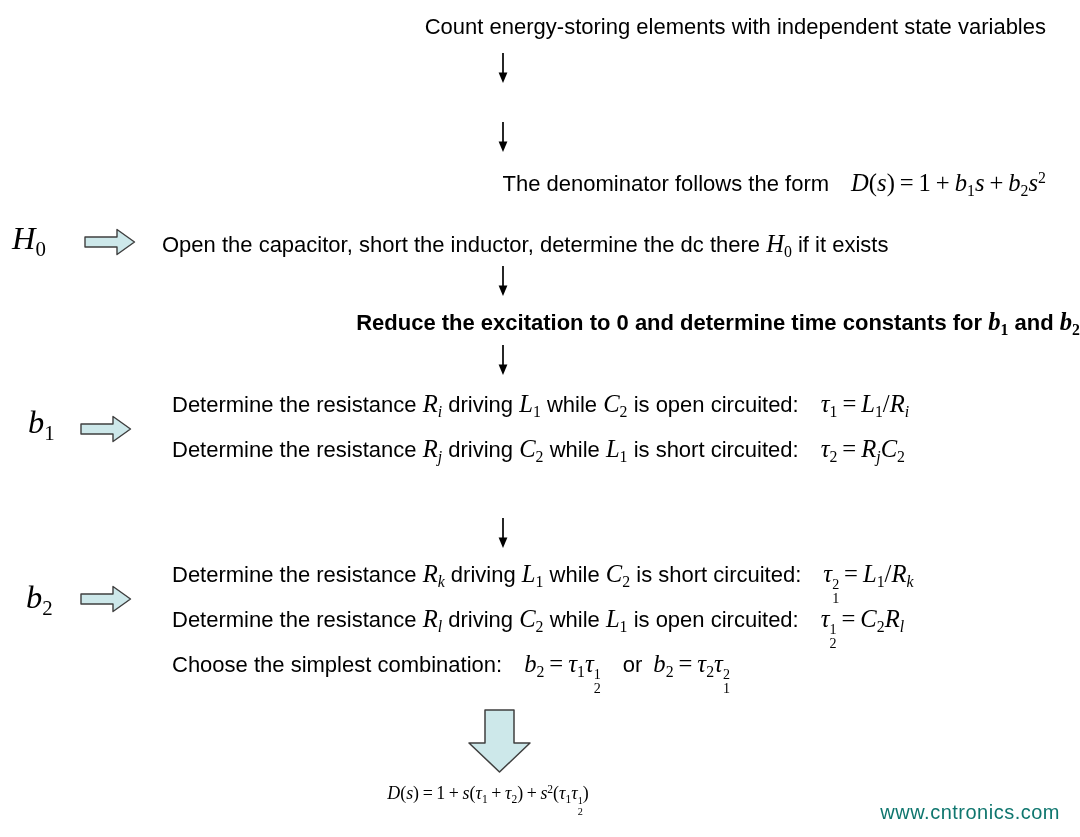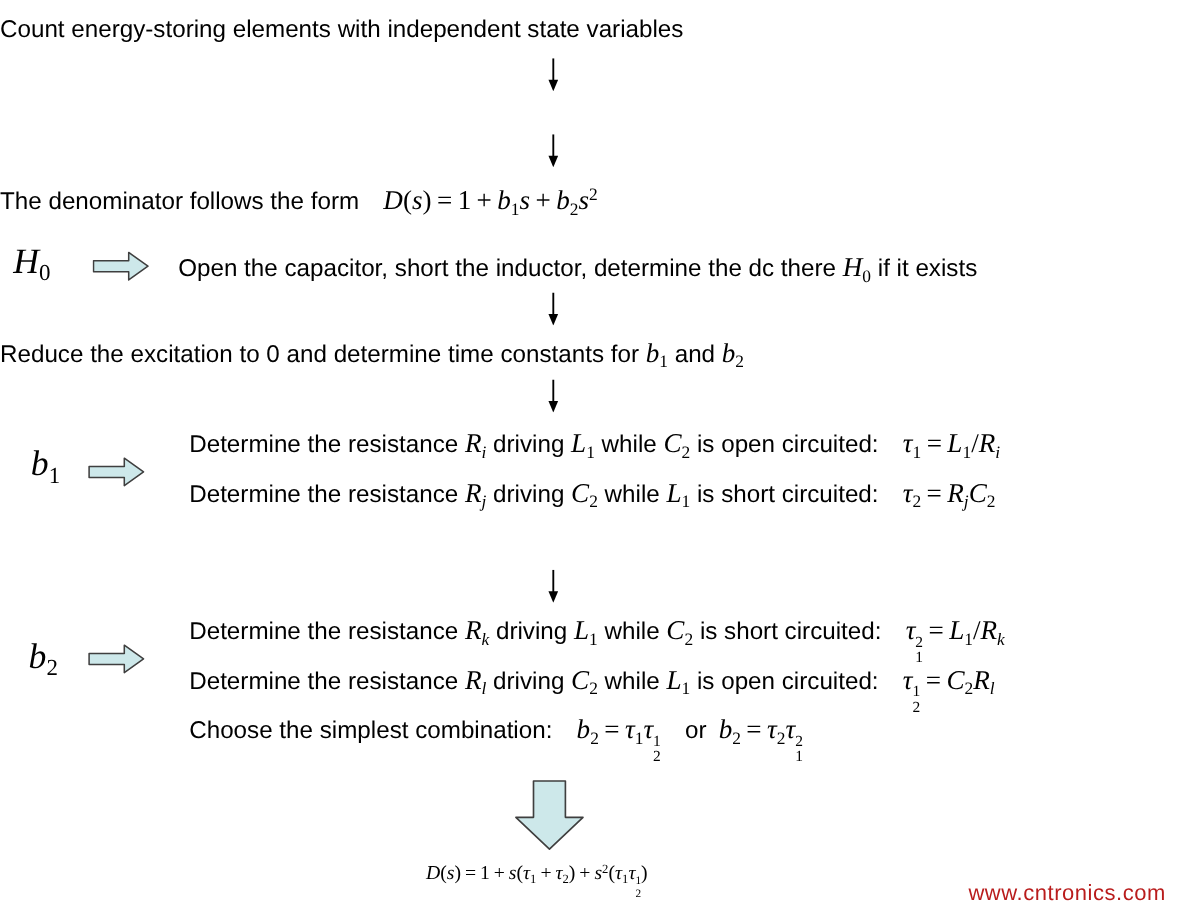--- a/index.html
+++ b/index.html
@@ -1,39 +1,39 @@
 <!DOCTYPE html>
 <html><head>
 <meta charset="utf-8">
 <style>
   html,body{margin:0;padding:0;background:#ffffff;}
   .page{position:relative;width:1080px;height:837px;background:#ffffff;
         font-family:"Liberation Sans",sans-serif;color:#000;overflow:hidden;}
   .row{position:absolute;white-space:nowrap;font-size:22px;line-height:30px;}
-  .center{left:0;width:1046px;text-align:left;}
-  .centerfull{left:0;width:1080px;text-align:left;}
+  .center{left:0;width:1046px;text-align:right;}
+  .centerfull{left:0;width:1080px;text-align:right;font-weight:bold;}
   .centerf{left:0;width:976px;text-align:center;}
   .leftcol{left:172px;}
   
   .mt{font-family:"Liberation Sans",sans-serif;}
   .mi,.mr{font-family:"Liberation Serif",serif;font-size:112%;}
   .mi{font-style:italic;}
   sub.ms,sup.ms{font-family:"Liberation Serif",serif;font-size:72%;line-height:0;}
   sub.ms{vertical-align:-0.32em;}
   sup.ms{vertical-align:0.5em;}
   sub.ms.it{font-style:italic;}
   .stack{display:inline-flex;flex-direction:column;align-items:flex-start;
          font-family:"Liberation Serif",serif;font-size:64%;line-height:1.02;
          vertical-align:-0.5em;}
   
   .biglabel{position:absolute;font-size:29px;line-height:44px;white-space:nowrap;}
   .formula-big{font-size:16px;}
   .varrow,.blockarrow{position:absolute;}
   .watermark{position:absolute;top:801px;right:20px;font-size:20px;
-             letter-spacing:0.5px;color:#b91c1c;}
+             letter-spacing:0.5px;color:#0f766e;}
 </style>
 </head>
 <body>
 
 <div class="page">
 
   <div class="row center" style="top:12px">Count energy-storing elements with independent state variables</div>
 
   <svg class="varrow" style="left:495px;top:53px" width="16" height="30" viewBox="0 0 16 30">
     <line x1="8" y1="0" x2="8" y2="21" stroke="#000" stroke-width="1.7"></line>

